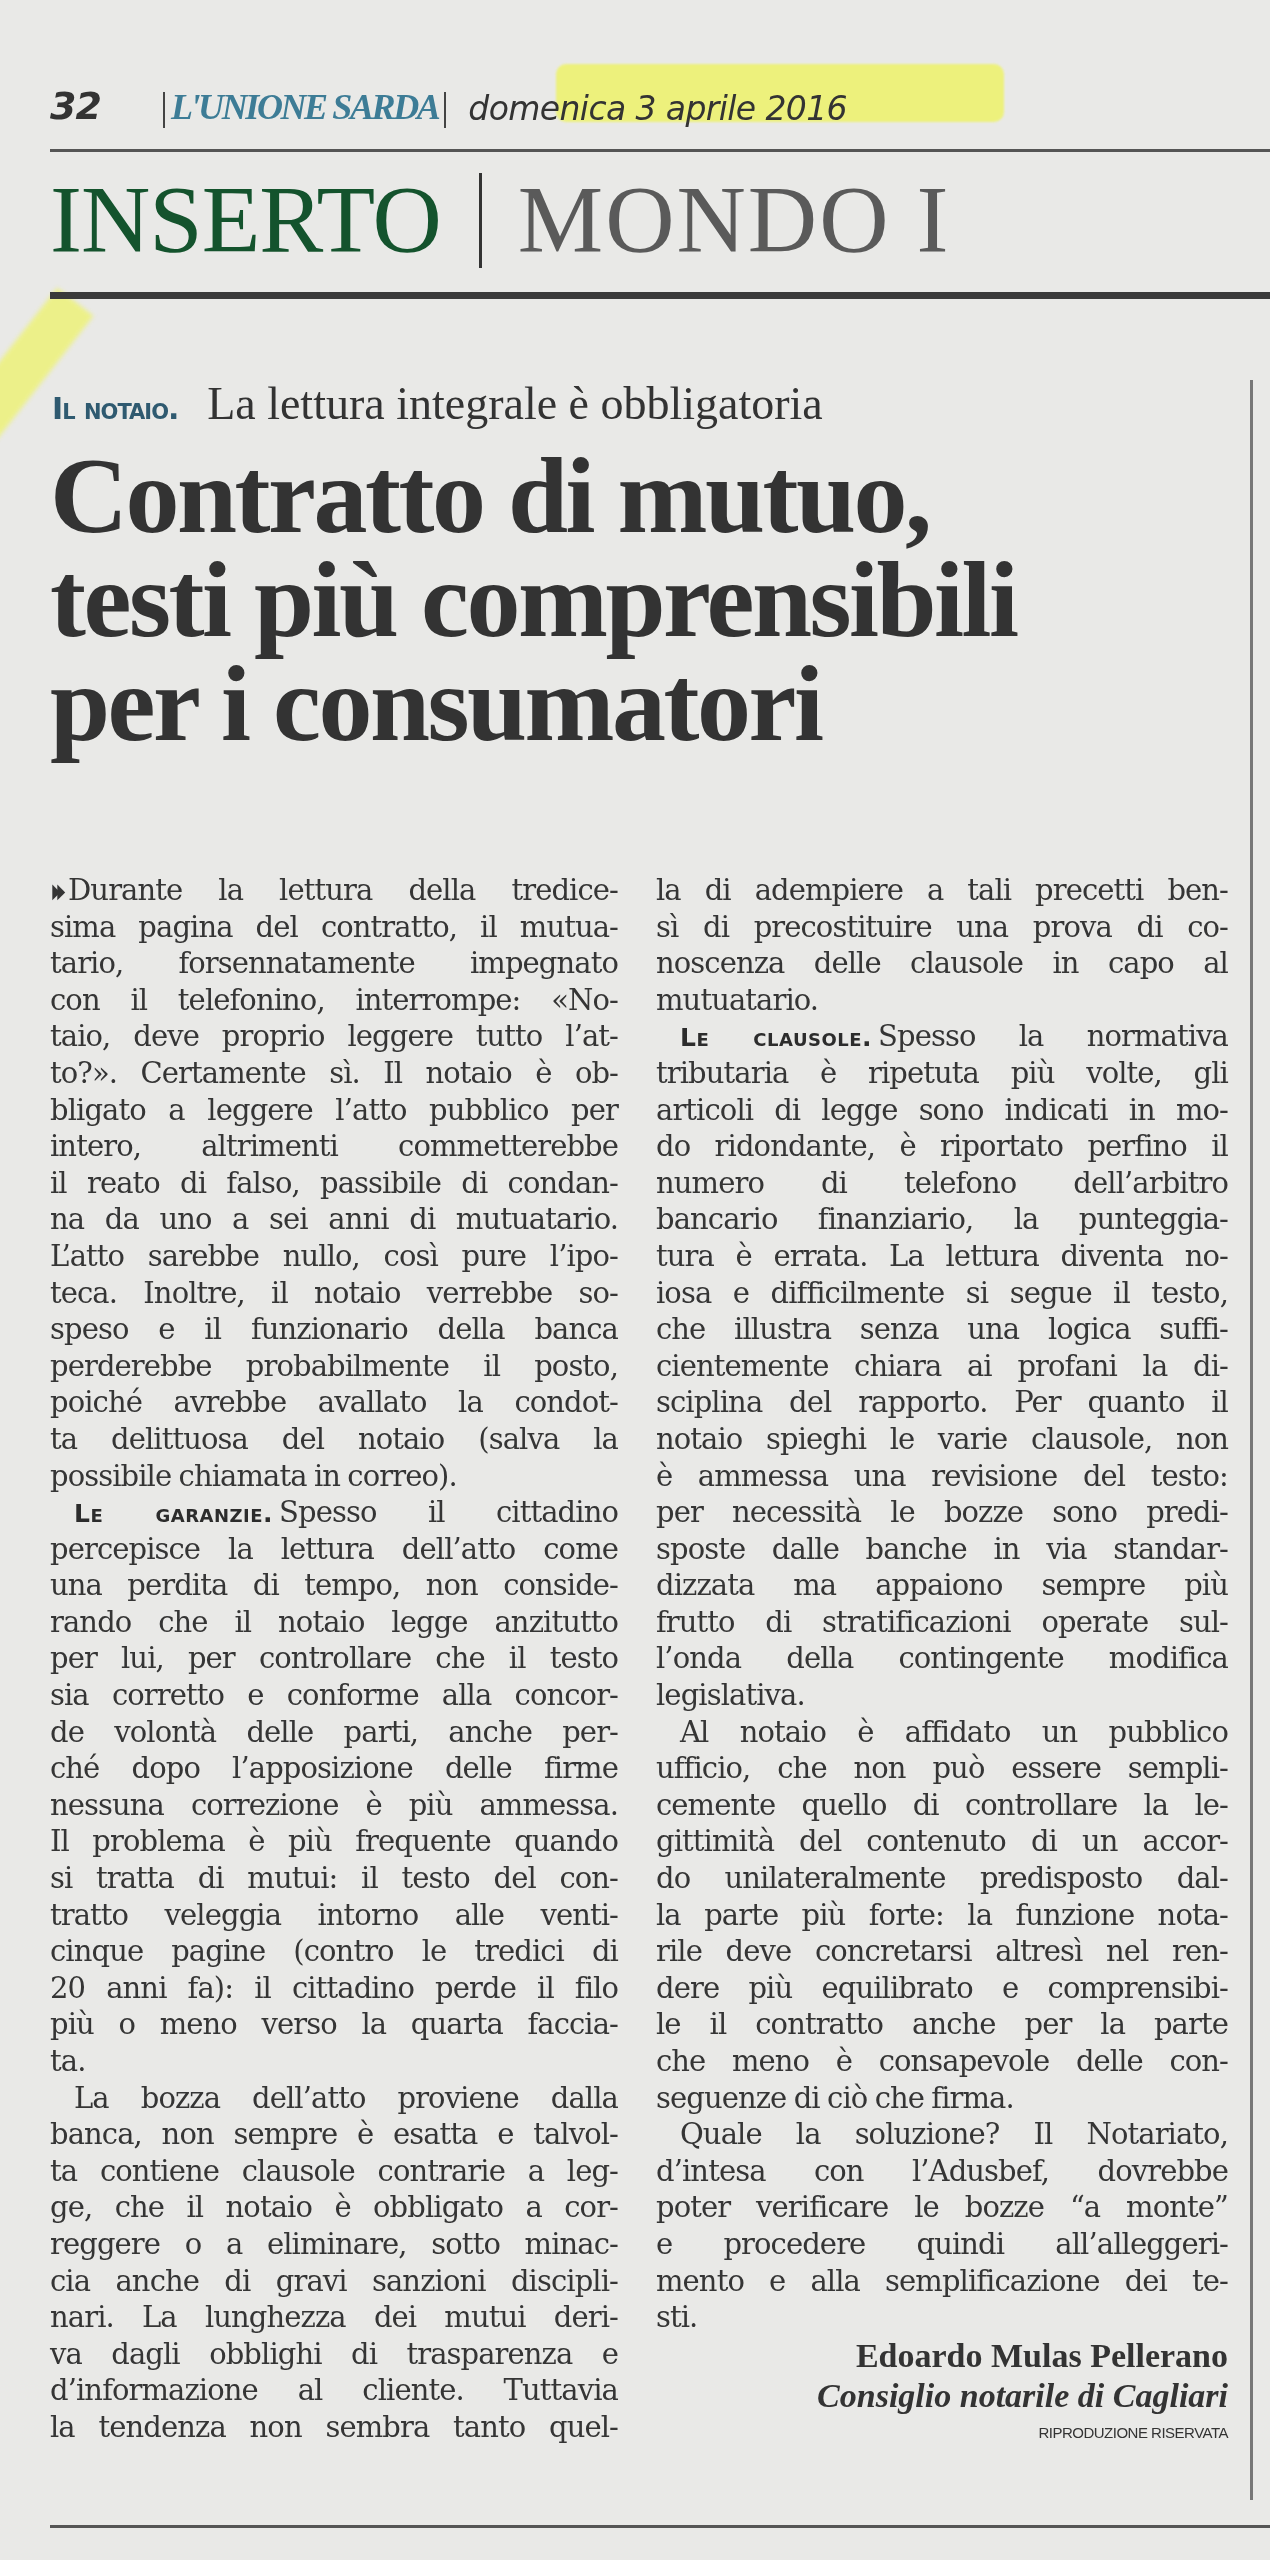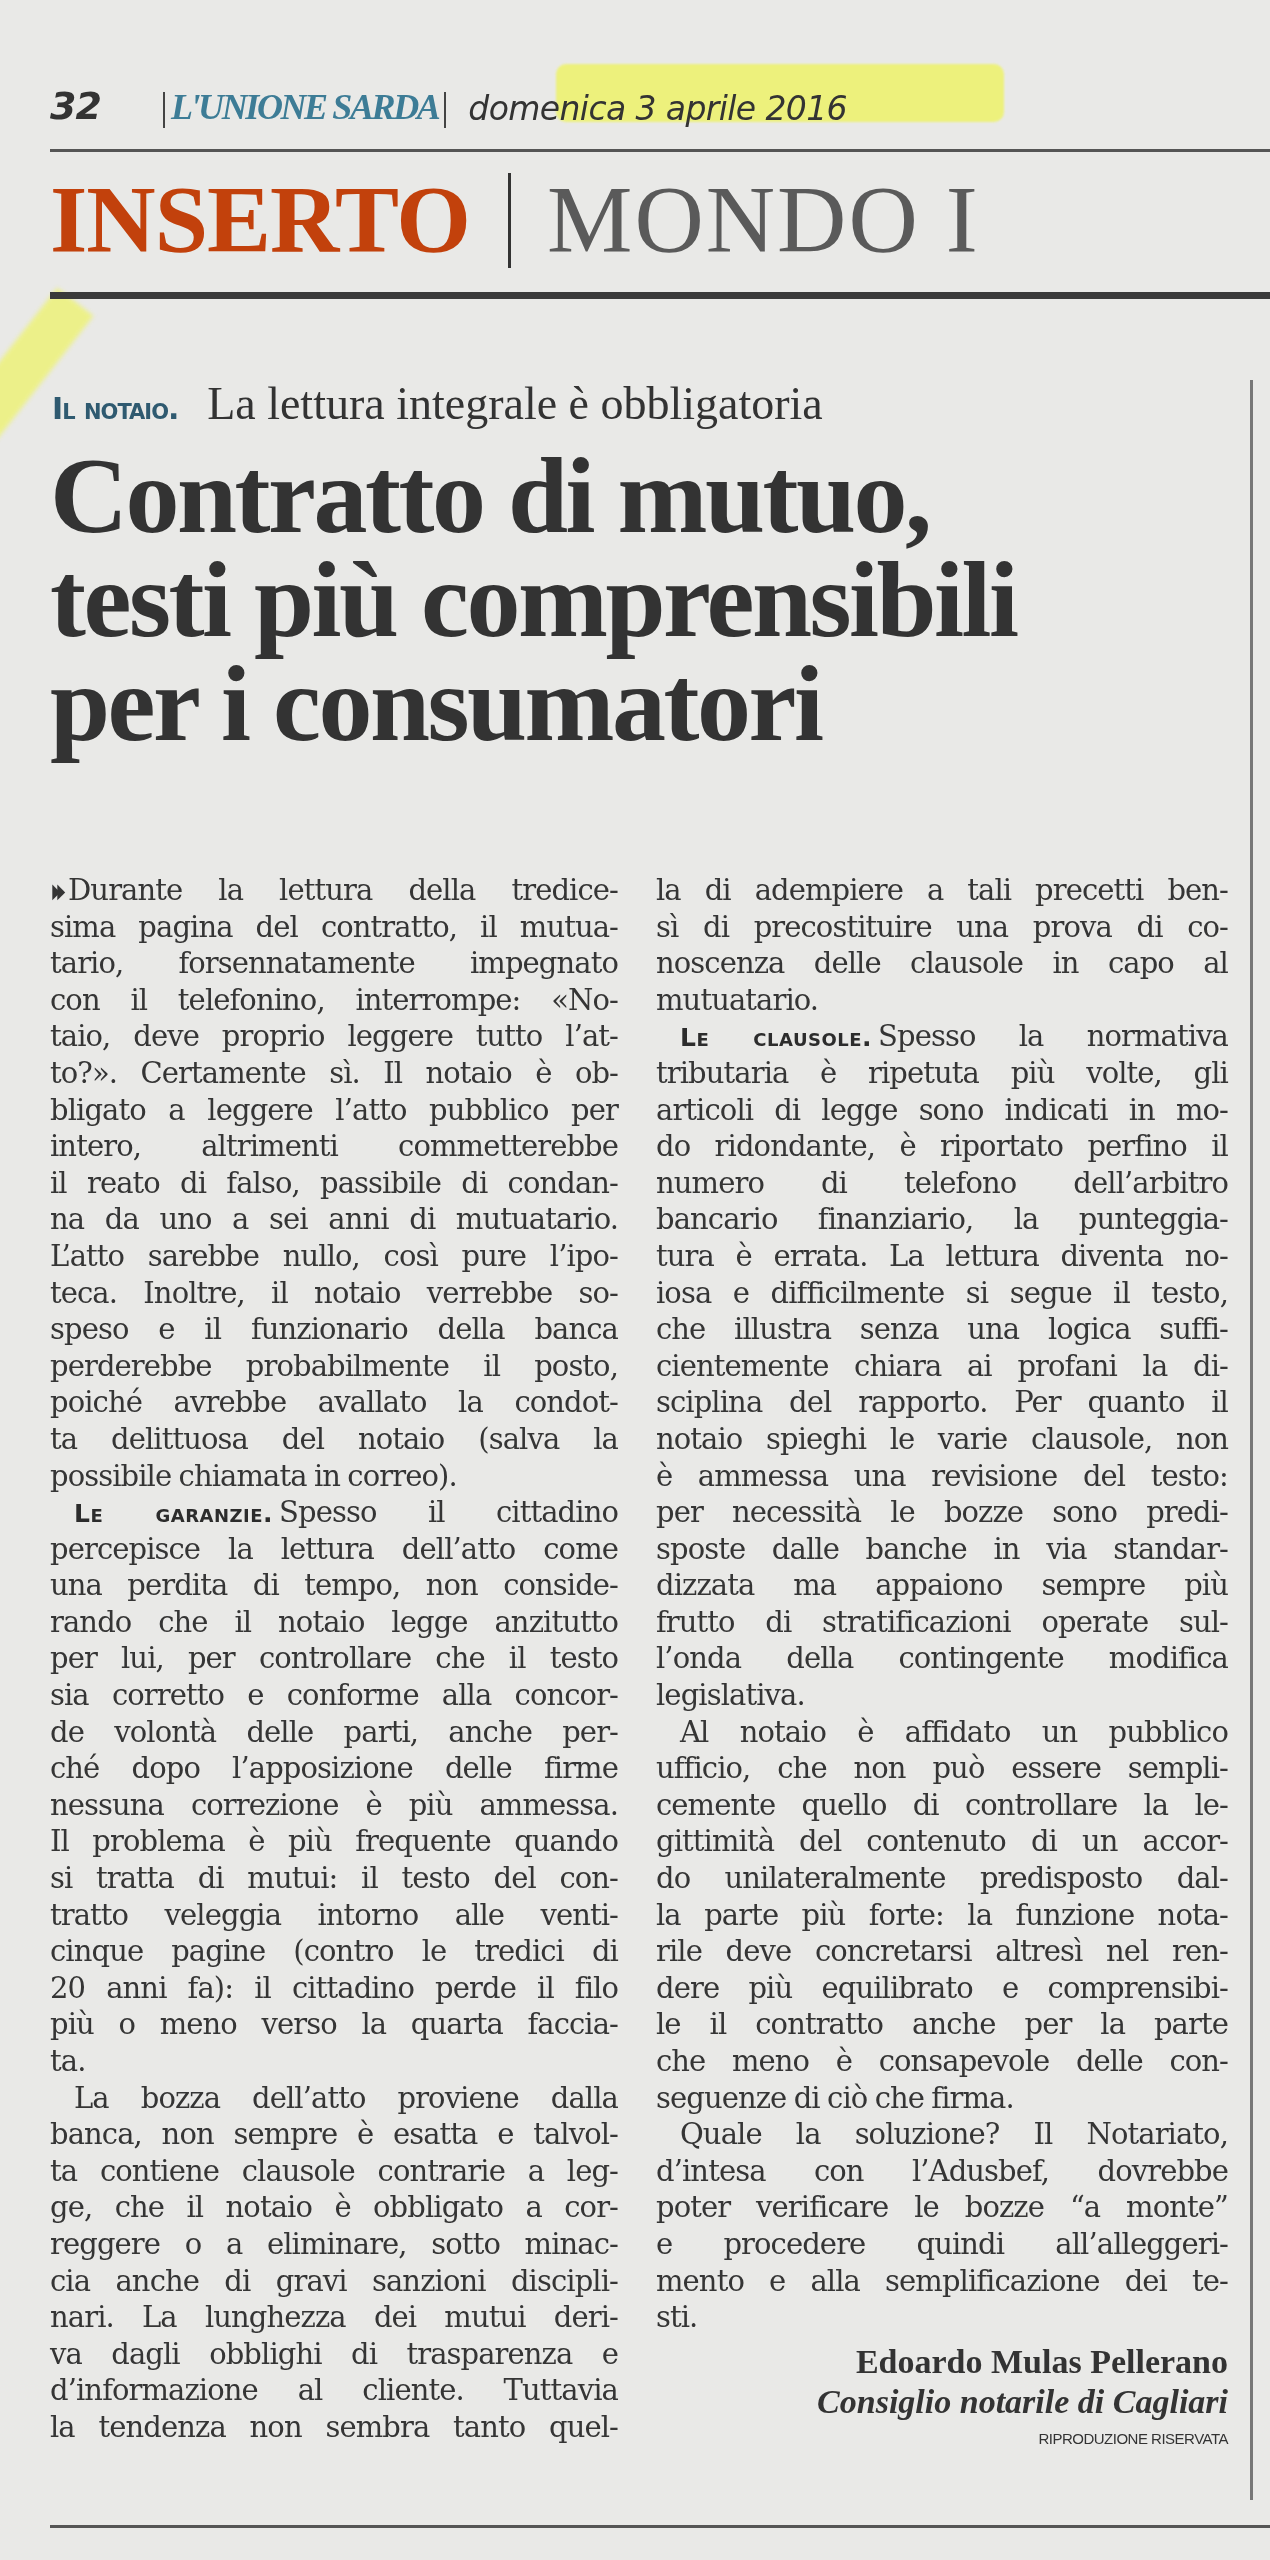--- a/index.html
+++ b/index.html
@@ -35,22 +35,22 @@
     font-family: "DejaVu Sans", sans-serif; font-size: 33px; color: #333;
     letter-spacing: -0.6px;
     margin-left: 16px;
   }
   .rule-top { position: absolute; left: 50px; right: 0; top: 149px; height: 3px; background: #555; }
   .section {
     position: absolute; left: 50px; top: 160px; height: 120px;
     display: flex; align-items: center; white-space: nowrap;
   }
   .section-name {
-    font-family: "Liberation Serif", serif; font-size: 96px; color: #c2410c;
-    letter-spacing: -1px; line-height: 1; font-weight: bold;
+    font-family: "Liberation Serif", serif; font-size: 96px; color: #14532d;
+    letter-spacing: -1px; line-height: 1;
   }
   .section-sep { width: 3px; height: 95px; background: #333; margin: 0 36px 0 38px; }
   .section-sub {
     font-family: "Liberation Serif", serif; font-size: 96px; color: #5a5a5a;
     letter-spacing: 2px; line-height: 1;
   }
   .rule-thick { position: absolute; left: 50px; right: 0; top: 292px; height: 7px; background: #3a3a3a; }
   .vrule { position: absolute; left: 1250px; top: 380px; width: 3px; bottom: 60px; background: #777; }
   .kicker-line {
     position: absolute; left: 52px; top: 376px; white-space: nowrap;
@@ -78,21 +78,21 @@
   }
   .ln.last { text-align-last: left; }
   .ln.indent { padding-left: 24px; }
   .arrows { font-family: "DejaVu Sans", sans-serif; font-size: 22px; margin-right: 8px; letter-spacing: -6px; }
   .sc {
     font-family: "DejaVu Sans", sans-serif; font-weight: bold; font-size: 25px;
     font-variant: small-caps; letter-spacing: 0.5px; margin-right: 6px; color: #2c2c2c;
   }
   .sig-name {
     display: block; text-align: right; font-family: "Liberation Serif", serif;
-    font-weight: bold; font-size: 34px; line-height: 40px; color: #333; margin-top: 6px;
+    font-weight: bold; font-size: 34px; line-height: 40px; color: #333; 
   }
   .sig-org {
     display: block; text-align: right; font-family: "Liberation Serif", serif;
     font-style: italic; font-weight: bold; font-size: 34px; line-height: 40px; color: #333;
   }
   .copyright {
     display: block; text-align: right; font-family: "Liberation Sans", sans-serif;
     font-size: 15px; line-height: 34px; color: #333; letter-spacing: -0.5px;
   }
   .rule-bottom { position: absolute; left: 50px; right: 0; top: 2525px; height: 3px; background: #555; }

